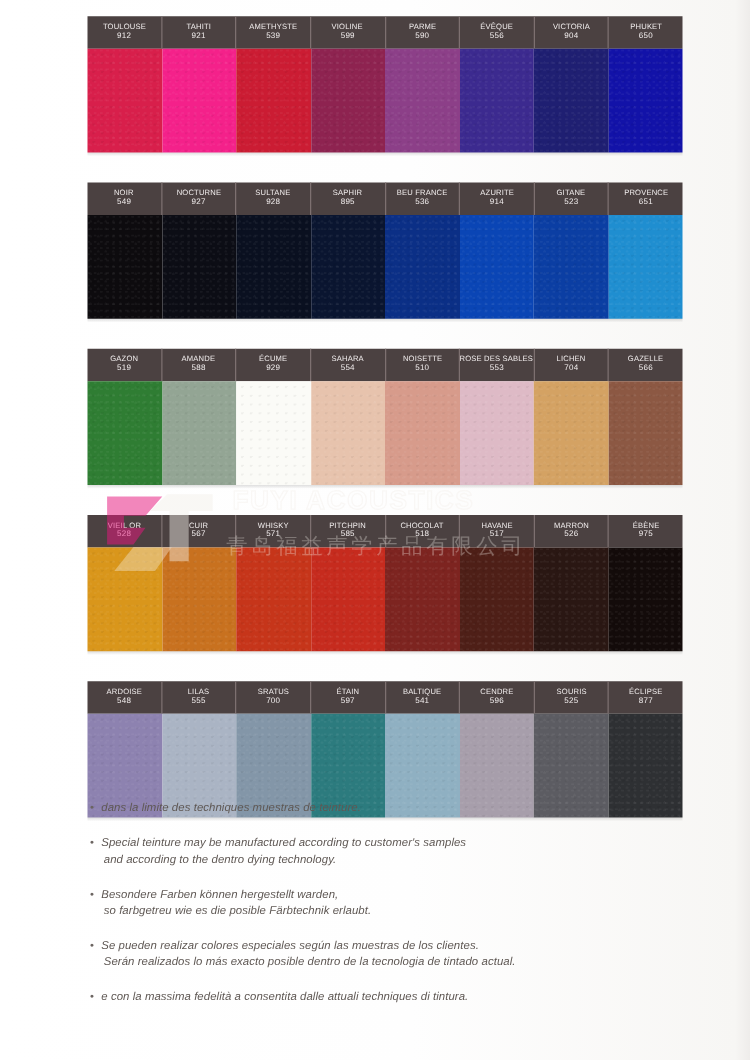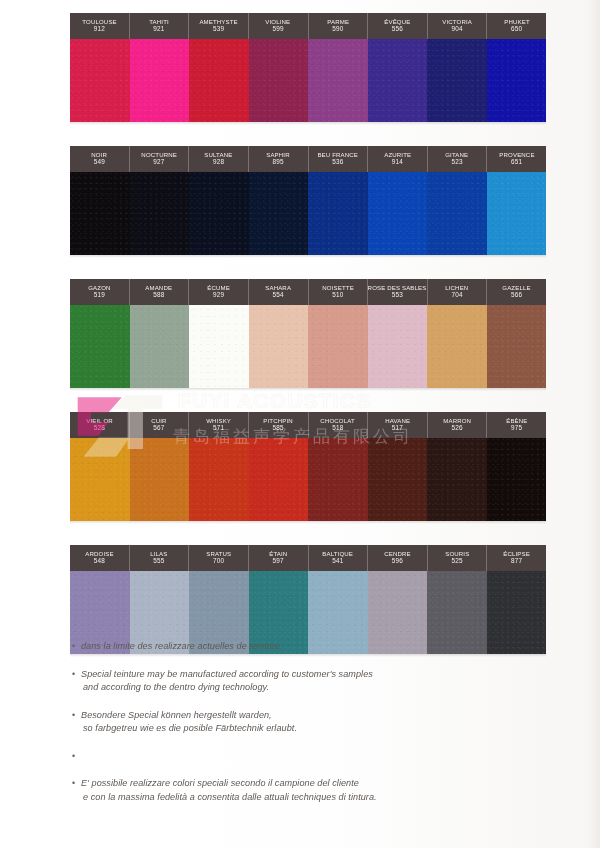--- a/index.html
+++ b/index.html
@@ -88,21 +88,21 @@
     position: absolute;
     left: 0; right: 0;
     bottom: -3px;
     height: 3px;
     background: linear-gradient(180deg, rgba(0,0,0,.13), rgba(0,0,0,0));
   }
 
   
   .watermark {
     position: absolute;
-    left: 70px;
+    left: 78px;
     top: 383px;
     width: 400px;
     height: 80px;
     pointer-events: none;
     z-index: 5;
   }
   .wm-text {
     position: absolute;
     left: 108px;
     top: 6px;
@@ -410,42 +410,45 @@
       <polygon points="30,46 62,46 48,66 14,66" fill="#f6f3ee" opacity="0.5"></polygon>
     </svg>
     <div class="wm-text">FUYI ACOUSTICS</div>
     <div class="wm-cn">青岛福益声学产品有限公司</div>
   </div>
 
   <div class="notes" id="notes">
       <div class="note">
         <div class="bullet">•</div>
         <div class="note-lines">
-          <div>dans la limite des realizzare actuelles de teinture.</div>
+          <div>dans la limite des techniques muestras de teinture.</div>
         </div>
       </div>
       <div class="note">
         <div class="bullet">•</div>
         <div class="note-lines">
           <div>Special teinture may be manufactured according to customer's samples</div>
           <div>and according to the dentro dying technology.</div>
         </div>
       </div>
       <div class="note">
         <div class="bullet">•</div>
         <div class="note-lines">
-          <div>Besondere Special können hergestellt warden,</div>
+          <div>Besondere Farben können hergestellt warden,</div>
           <div>so farbgetreu wie es die posible Färbtechnik erlaubt.</div>
         </div>
-      </div>
-      <div class="note">
-        <div class="bullet">•</div>
       </div>
       <div class="note">
         <div class="bullet">•</div>
         <div class="note-lines">
-          <div>E' possibile realizzare colori speciali secondo il campione del cliente</div>
+          <div>Se pueden realizar colores especiales según las muestras de los clientes.</div>
+          <div>Serán realizados lo más exacto posible dentro de la tecnologia de tintado actual.</div>
+        </div>
+      </div>
+      <div class="note">
+        <div class="bullet">•</div>
+        <div class="note-lines">
           <div>e con la massima fedelità a consentita dalle attuali techniques di tintura.</div>
         </div>
       </div>
     </div>
 
 </div>
 
 </body></html>

